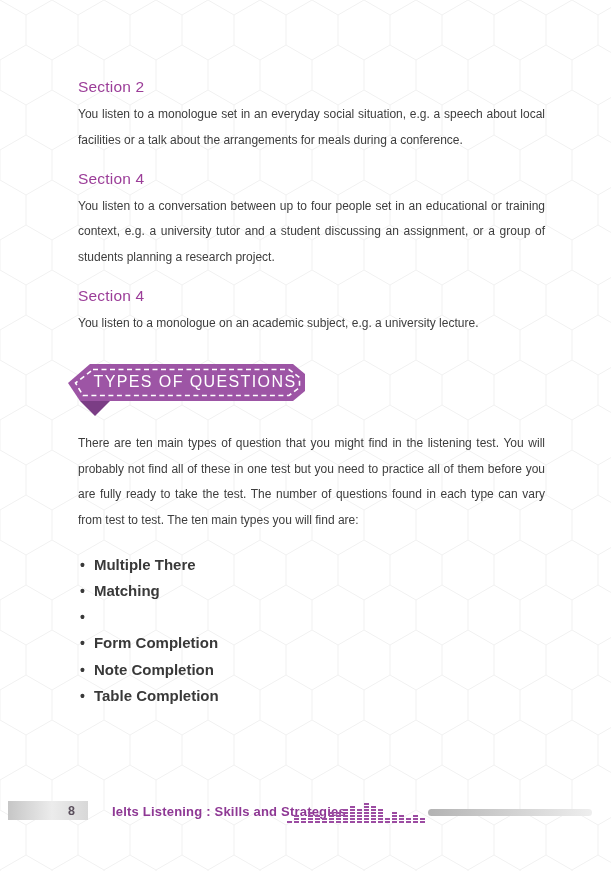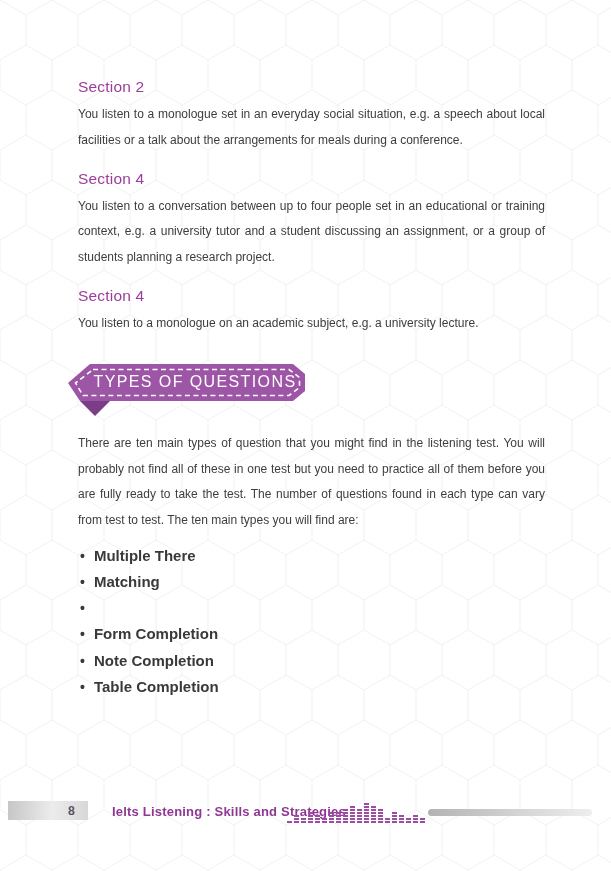--- a/index.html
+++ b/index.html
@@ -38,21 +38,21 @@
   .ribbon-dash {
     fill: none; stroke: #ffffff; stroke-width: 1.6;
     stroke-dasharray: 5 3.5;
   }
   .banner-label {
     position: absolute; left: 24px; top: 0; width: 210px; height: 38px;
     display: flex; align-items: center; justify-content: center;
     color: #ffffff; font-size: 16px; letter-spacing: 1.4px;
   }
 
-  .intro-para { margin-top: 14px; margin-bottom: 9px; }
+  .intro-para { margin-top: 14px; margin-bottom: 18px; }
 
   .qtypes { list-style: none; margin: 0; padding: 0 0 0 2px; }
   .qtypes li {
     display: flex; align-items: baseline; gap: 9px;
     font-size: 15px; font-weight: 700; line-height: 25.4px;
     color: var(--c-list_text, #393939);
   }
   .bullet { font-size: 14px; }
 
   .footer { position: absolute; left: 0; top: 0; width: 611px; height: 871px; z-index: 1; pointer-events: none; }

